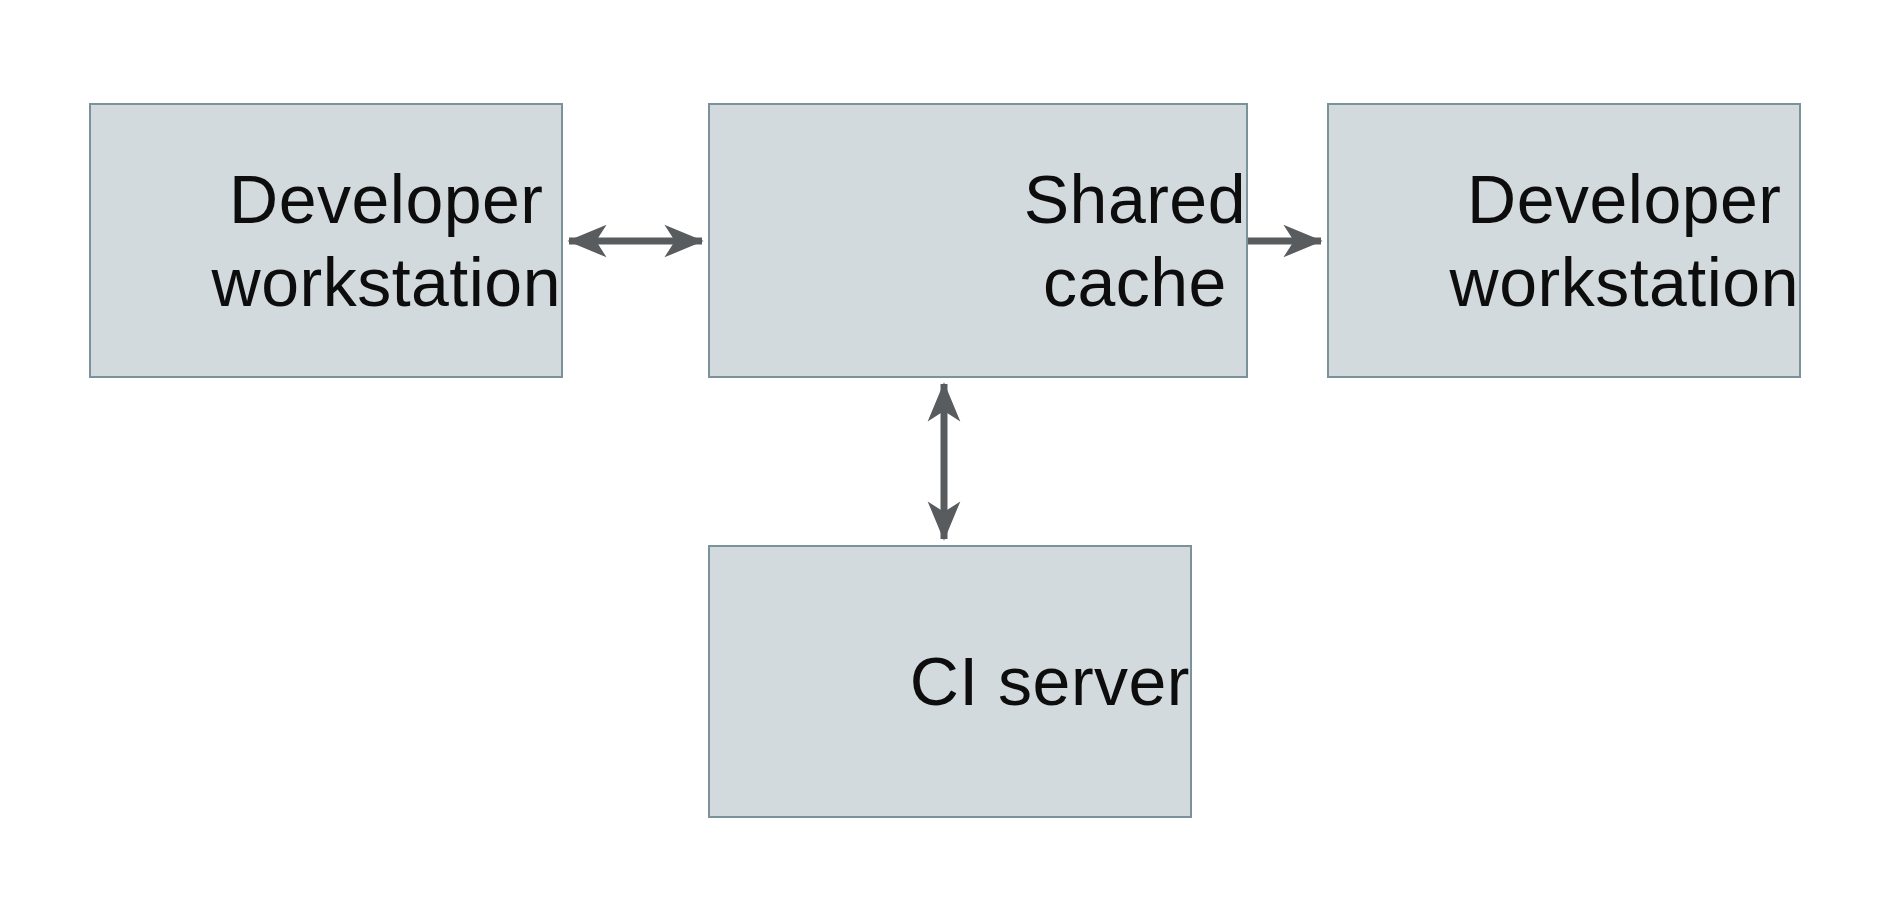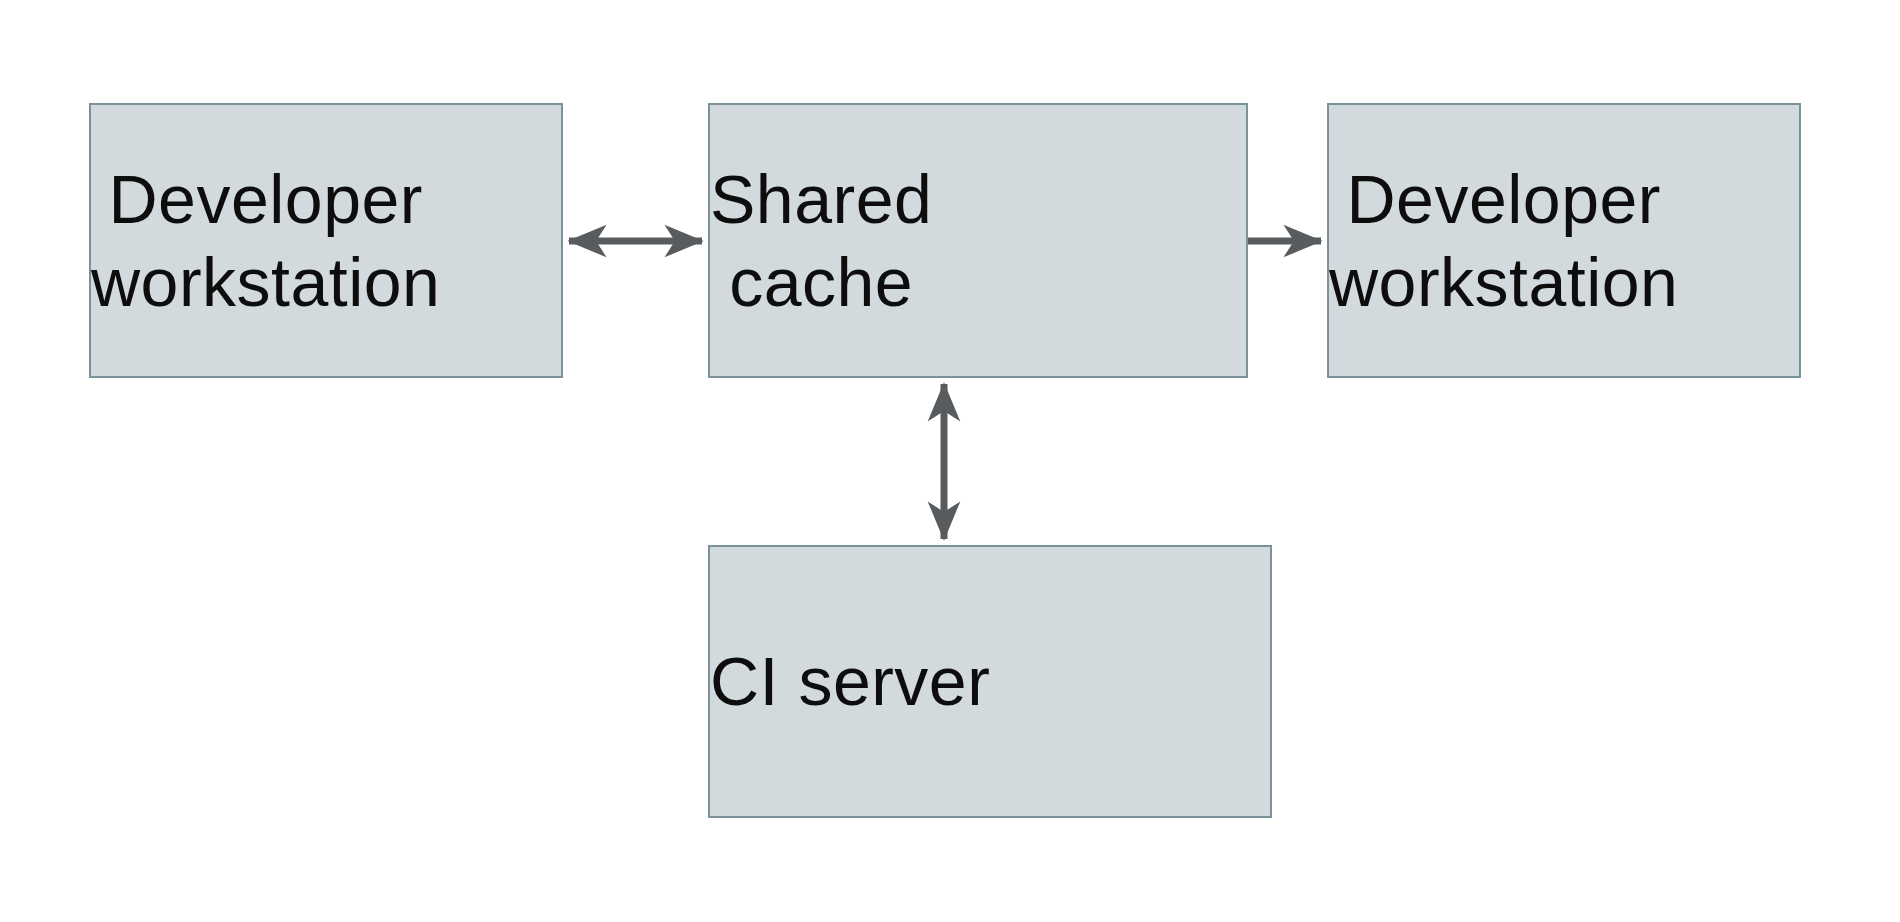--- a/index.html
+++ b/index.html
@@ -27,34 +27,34 @@
     width: 1900px;
     height: 922px;
     pointer-events: none;
   }
   .node {
     position: absolute;
     background: var(--node-fill);
     border: 2px solid var(--node-border);
     display: flex;
     align-items: center;
-    justify-content: flex-start;
+    justify-content: flex-end;
     text-align: center;
   }
   .node-label {
     white-space: pre-line;
     font-size: 68px;
     line-height: 1.22;
     color: var(--text);
     letter-spacing: 0.5px;
   }
   .node-dev-left   { left: 89px;   top: 103px; width: 474px; height: 275px; }
   .node-shared     { left: 708px;  top: 103px; width: 540px; height: 275px; }
   .node-dev-right  { left: 1327px; top: 103px; width: 474px; height: 275px; }
-  .node-ci         { left: 708px;  top: 545px; width: 564px; height: 273px; }
+  .node-ci         { left: 708px;  top: 545px; width: 484px; height: 273px; }
 </style>
 </head>
 <body>
 
 <div class="canvas">
 
   <svg class="edges-layer" viewBox="0 0 1900 922" xmlns="http://www.w3.org/2000/svg">
     <defs>
       <marker id="arrowhead" viewBox="0 0 12 10" refX="11.5" refY="5" markerWidth="5.6" markerHeight="4.8" orient="auto-start-reverse" markerUnits="strokeWidth">
         <path d="M0,0 L12,5 L0,10 L3.2,5 Z" fill="var(--arrow)"></path>

